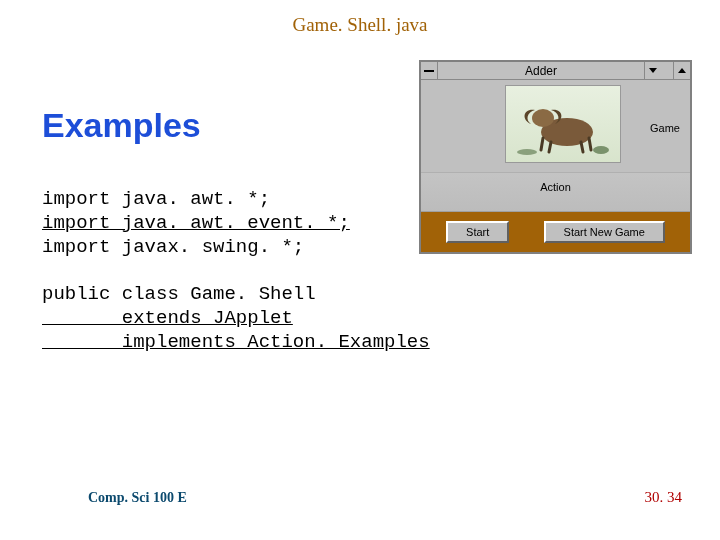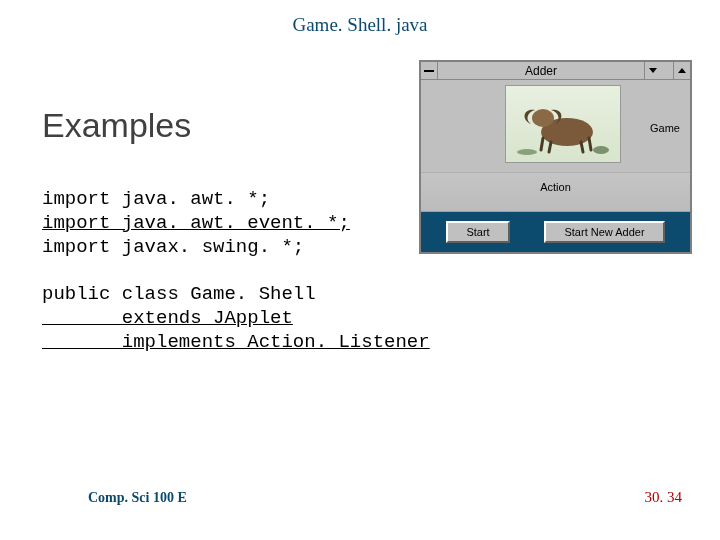--- a/index.html
+++ b/index.html
@@ -11,30 +11,30 @@
     position: relative;
     overflow: hidden;
   }
   .filename {
     position: absolute;
     top: 14px;
     left: 0;
     width: 720px;
     text-align: center;
     font-size: 19px;
-    color: #0c4a6e;
+    color: #a16207;
     font-family: "Times New Roman", Times, serif;
   }
   .heading {
     position: absolute;
     top: 106px;
     left: 42px;
     font-size: 34px;
-    font-weight: normal;
-    color: #404040;
+    font-weight: bold;
+    color: #1d4ed8;
     font-family: Arial, Helvetica, sans-serif;
   }
   .code-block {
     position: absolute;
     top: 188px;
     left: 42px;
     font-family: "Courier New", Courier, monospace;
     font-size: 19px;
     line-height: 1.25;
     color: #000;
@@ -152,21 +152,21 @@
     border-bottom: 1px solid #a0a0a0;
     background: linear-gradient(#c4c4c4, #bcbcbc);
   }
 
   .button-row {
     display: flex;
     height: 40px;
     align-items: center;
     justify-content: space-around;
     padding: 6px 8px;
-    background: #0c4a6e;
+    background: #a16207;
   }
   .win-button {
     background: #c0c0c0;
     border-top: 2px solid #fff;
     border-left: 2px solid #fff;
     border-right: 2px solid #606060;
     border-bottom: 2px solid #606060;
     font-size: 11px;
     padding: 3px 18px;
     font-family: Tahoma, Arial, sans-serif;
@@ -178,21 +178,21 @@
 <div class="filename">Game. Shell. java</div>
 
 <div class="heading">Examples</div>
 
 <div class="code-block"><span>import java. awt. *;</span>
 <span class="u">import java. awt. event. *;</span>
 <span>import javax. swing. *;</span>
 
 <span>public class Game. Shell</span>
 <span class="u">       extends JApplet</span>
-<span class="u">       implements Action. Listener</span></div>
+<span class="u">       implements Action. Examples</span></div>
 
 <div class="applet">
   <div class="applet-titlebar">
     <div class="applet-title-menu">
       <div class="applet-title-menu-icon"></div>
     </div>
     <div class="applet-title-text">Adder</div>
     <div class="applet-title-btn">
       <div class="tri-down"></div>
     </div>
@@ -213,18 +213,18 @@
         <ellipse cx="14" cy="62" rx="10" ry="3" fill="#3a5a2a" opacity="0.5"></ellipse>
       </svg>
     </div>
     <div class="game-text">Game</div>
   </div>
 
   <div class="splash-row">Action</div>
 
   <div class="button-row">
     <button class="win-button">Start</button>
-    <button class="win-button">Start New Adder</button>
+    <button class="win-button">Start New Game</button>
   </div>
 </div>
 
 <div class="footer-left">Comp. Sci 100 E</div>
 <div class="footer-right">30. 34</div>
 
 </body></html>

